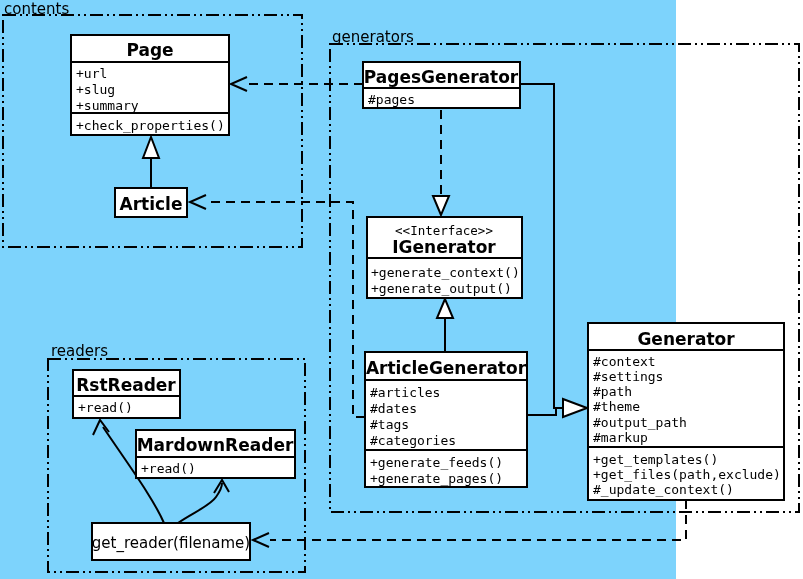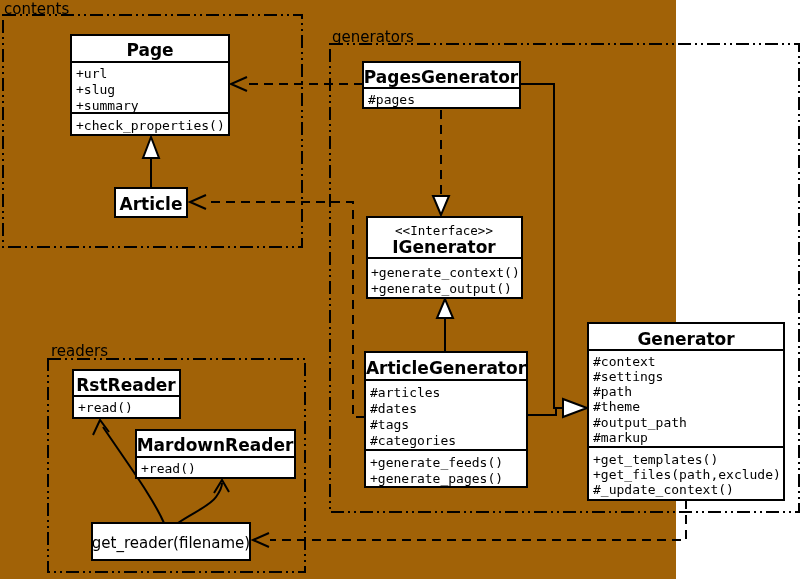--- a/index.html
+++ b/index.html
@@ -1,16 +1,16 @@
 <!DOCTYPE html>
 <html><head>
 <meta charset="utf-8">
 <style>
   html, body { margin: 0; padding: 0; background: #ffffff; }
-  .stage { position: relative; width: 676px; height: 579px; background: #a16207; }
+  .stage { position: relative; width: 676px; height: 579px; background: #7dd3fc; }
   svg { display: block; }
   text { fill: #000000; }
   .pkg-label { font-family: "DejaVu Sans", "Liberation Sans", sans-serif; font-size: 15px; }
   .cls-title { font-family: "DejaVu Sans", "Liberation Sans", sans-serif; font-size: 17px; font-weight: bold; text-anchor: middle; }
   .member { font-family: "DejaVu Sans Mono", "Liberation Mono", monospace; font-size: 13px; }
   .stereotype { font-family: "DejaVu Sans Mono", "Liberation Mono", monospace; font-size: 12.5px; text-anchor: middle; }
   .plain-label { font-family: "DejaVu Sans", "Liberation Sans", sans-serif; font-size: 15px; text-anchor: middle; }
   .box { fill: #ffffff; stroke: #000000; stroke-width: 2; }
   .sep { stroke: #000000; stroke-width: 2; }
   .pkg { fill: none; stroke: #000000; stroke-width: 2; stroke-dasharray: 13 4 2 4 2 4; }

